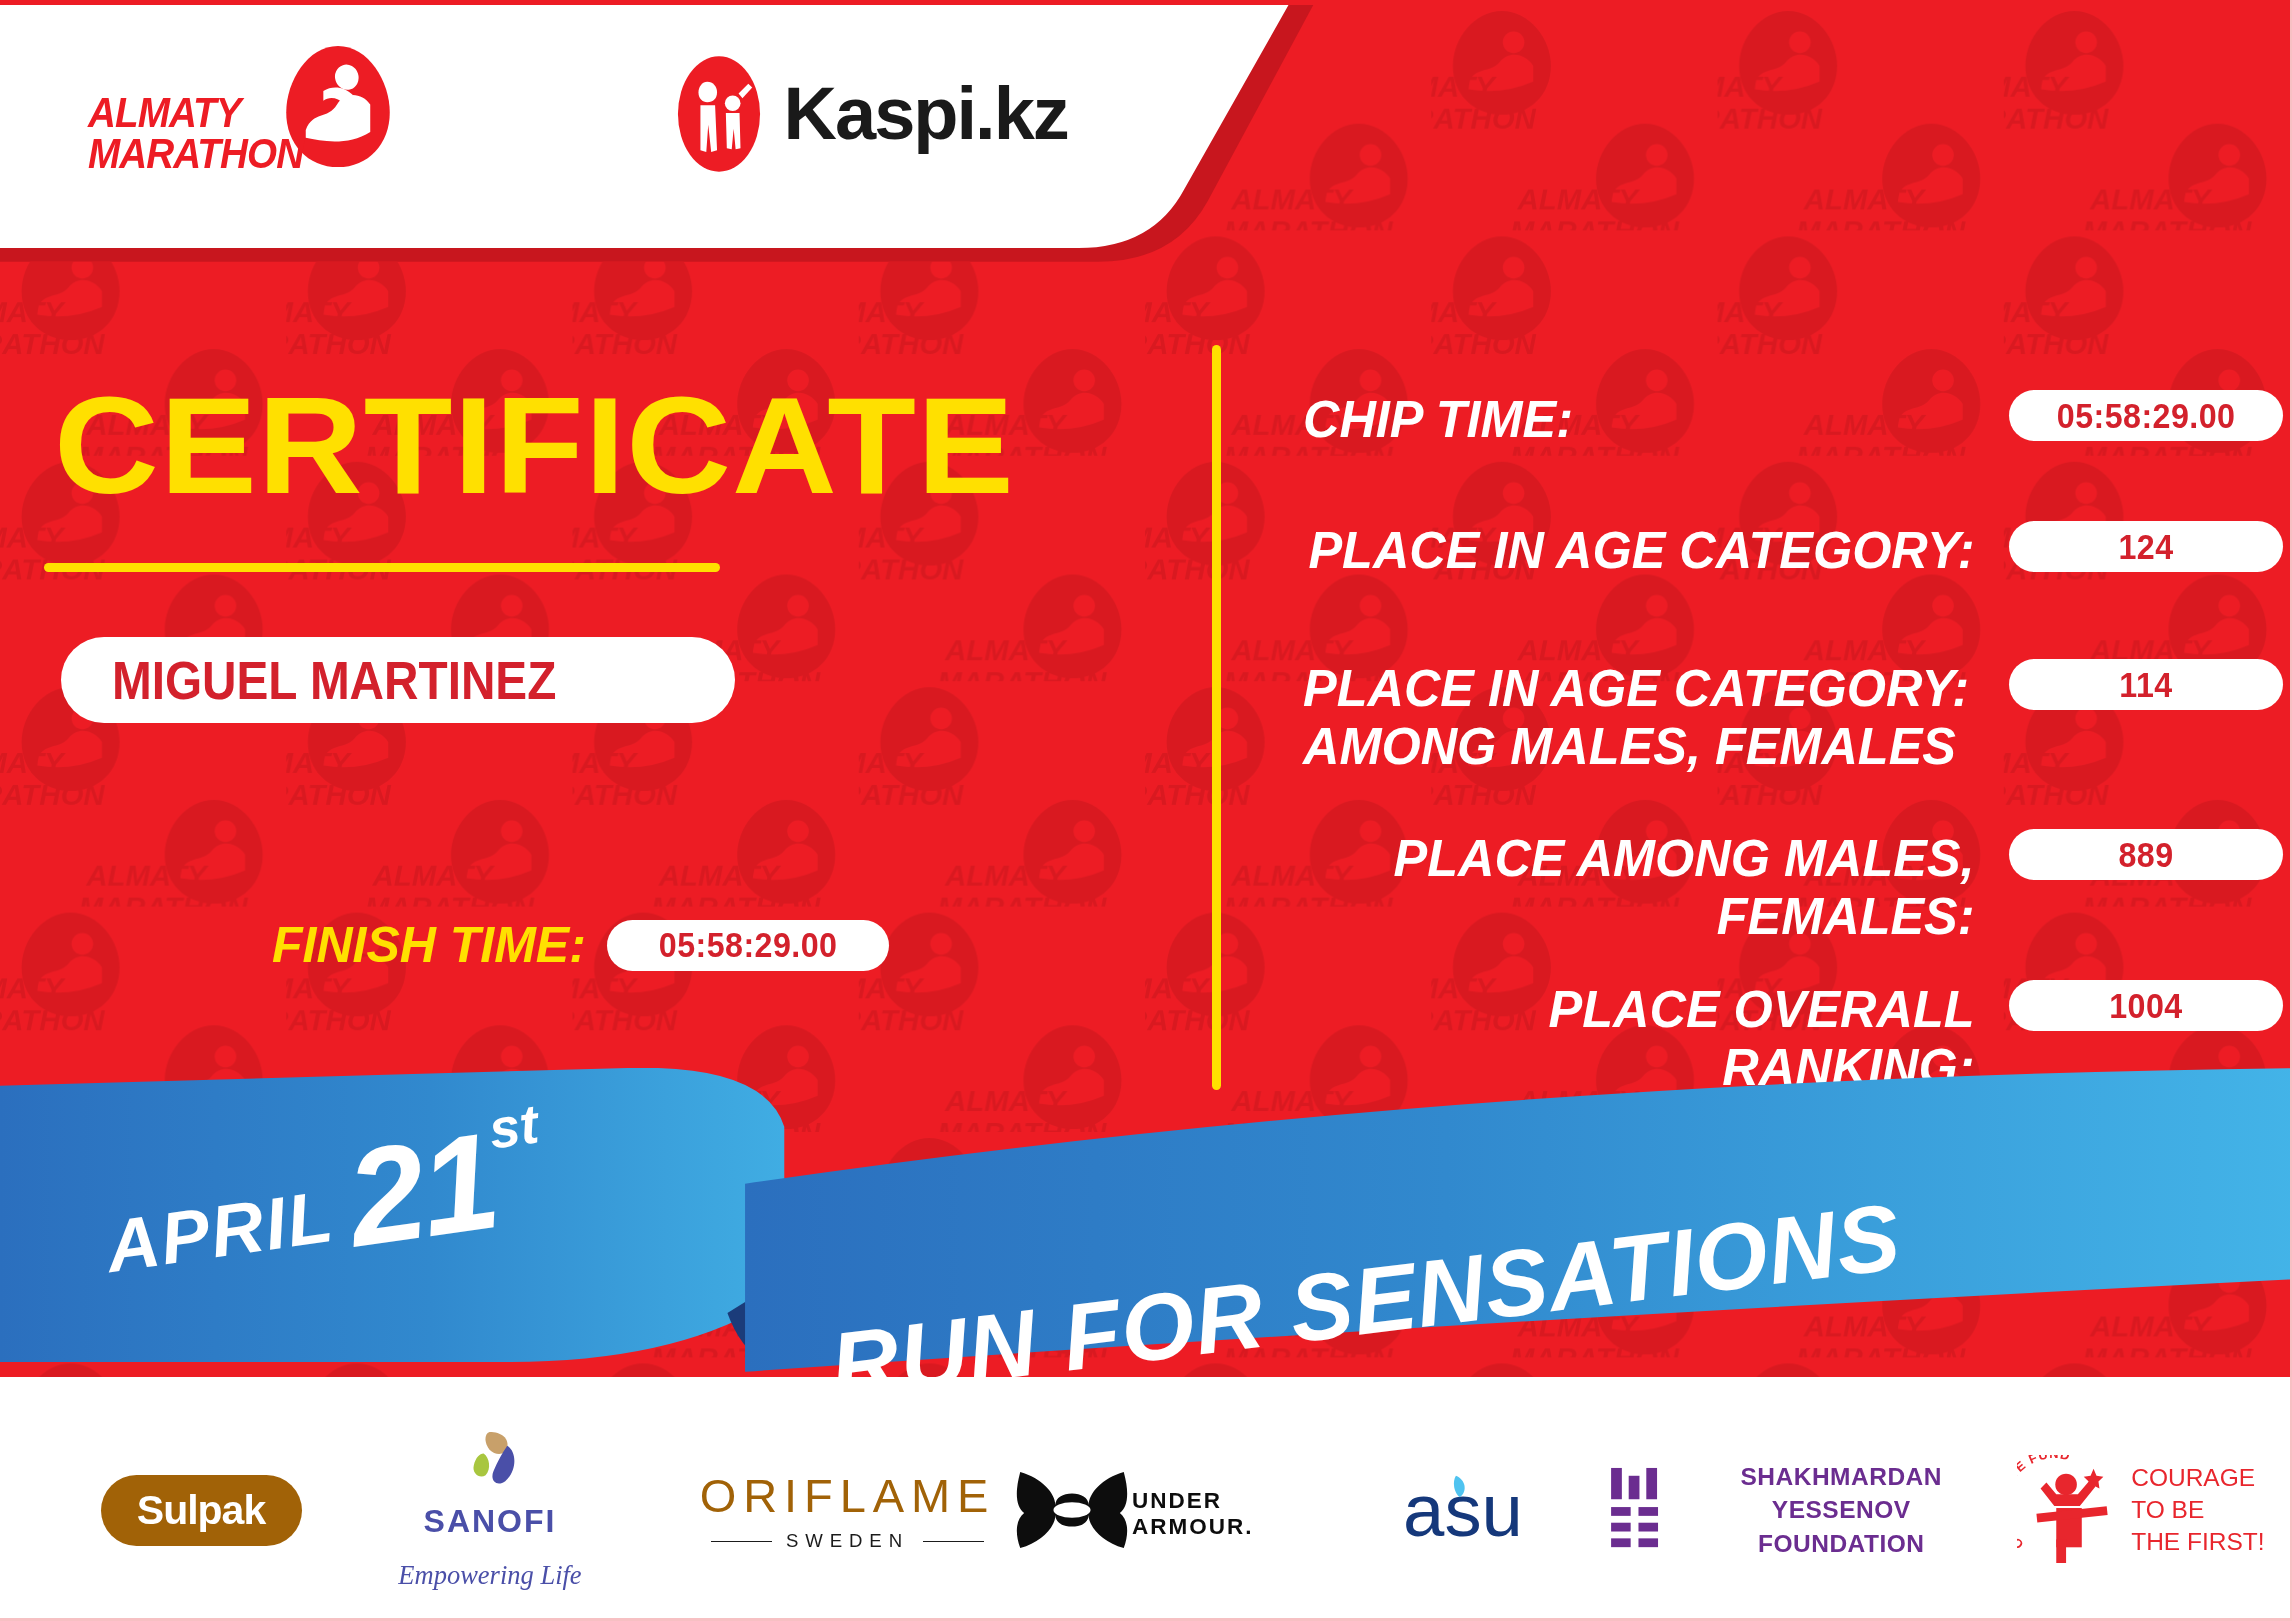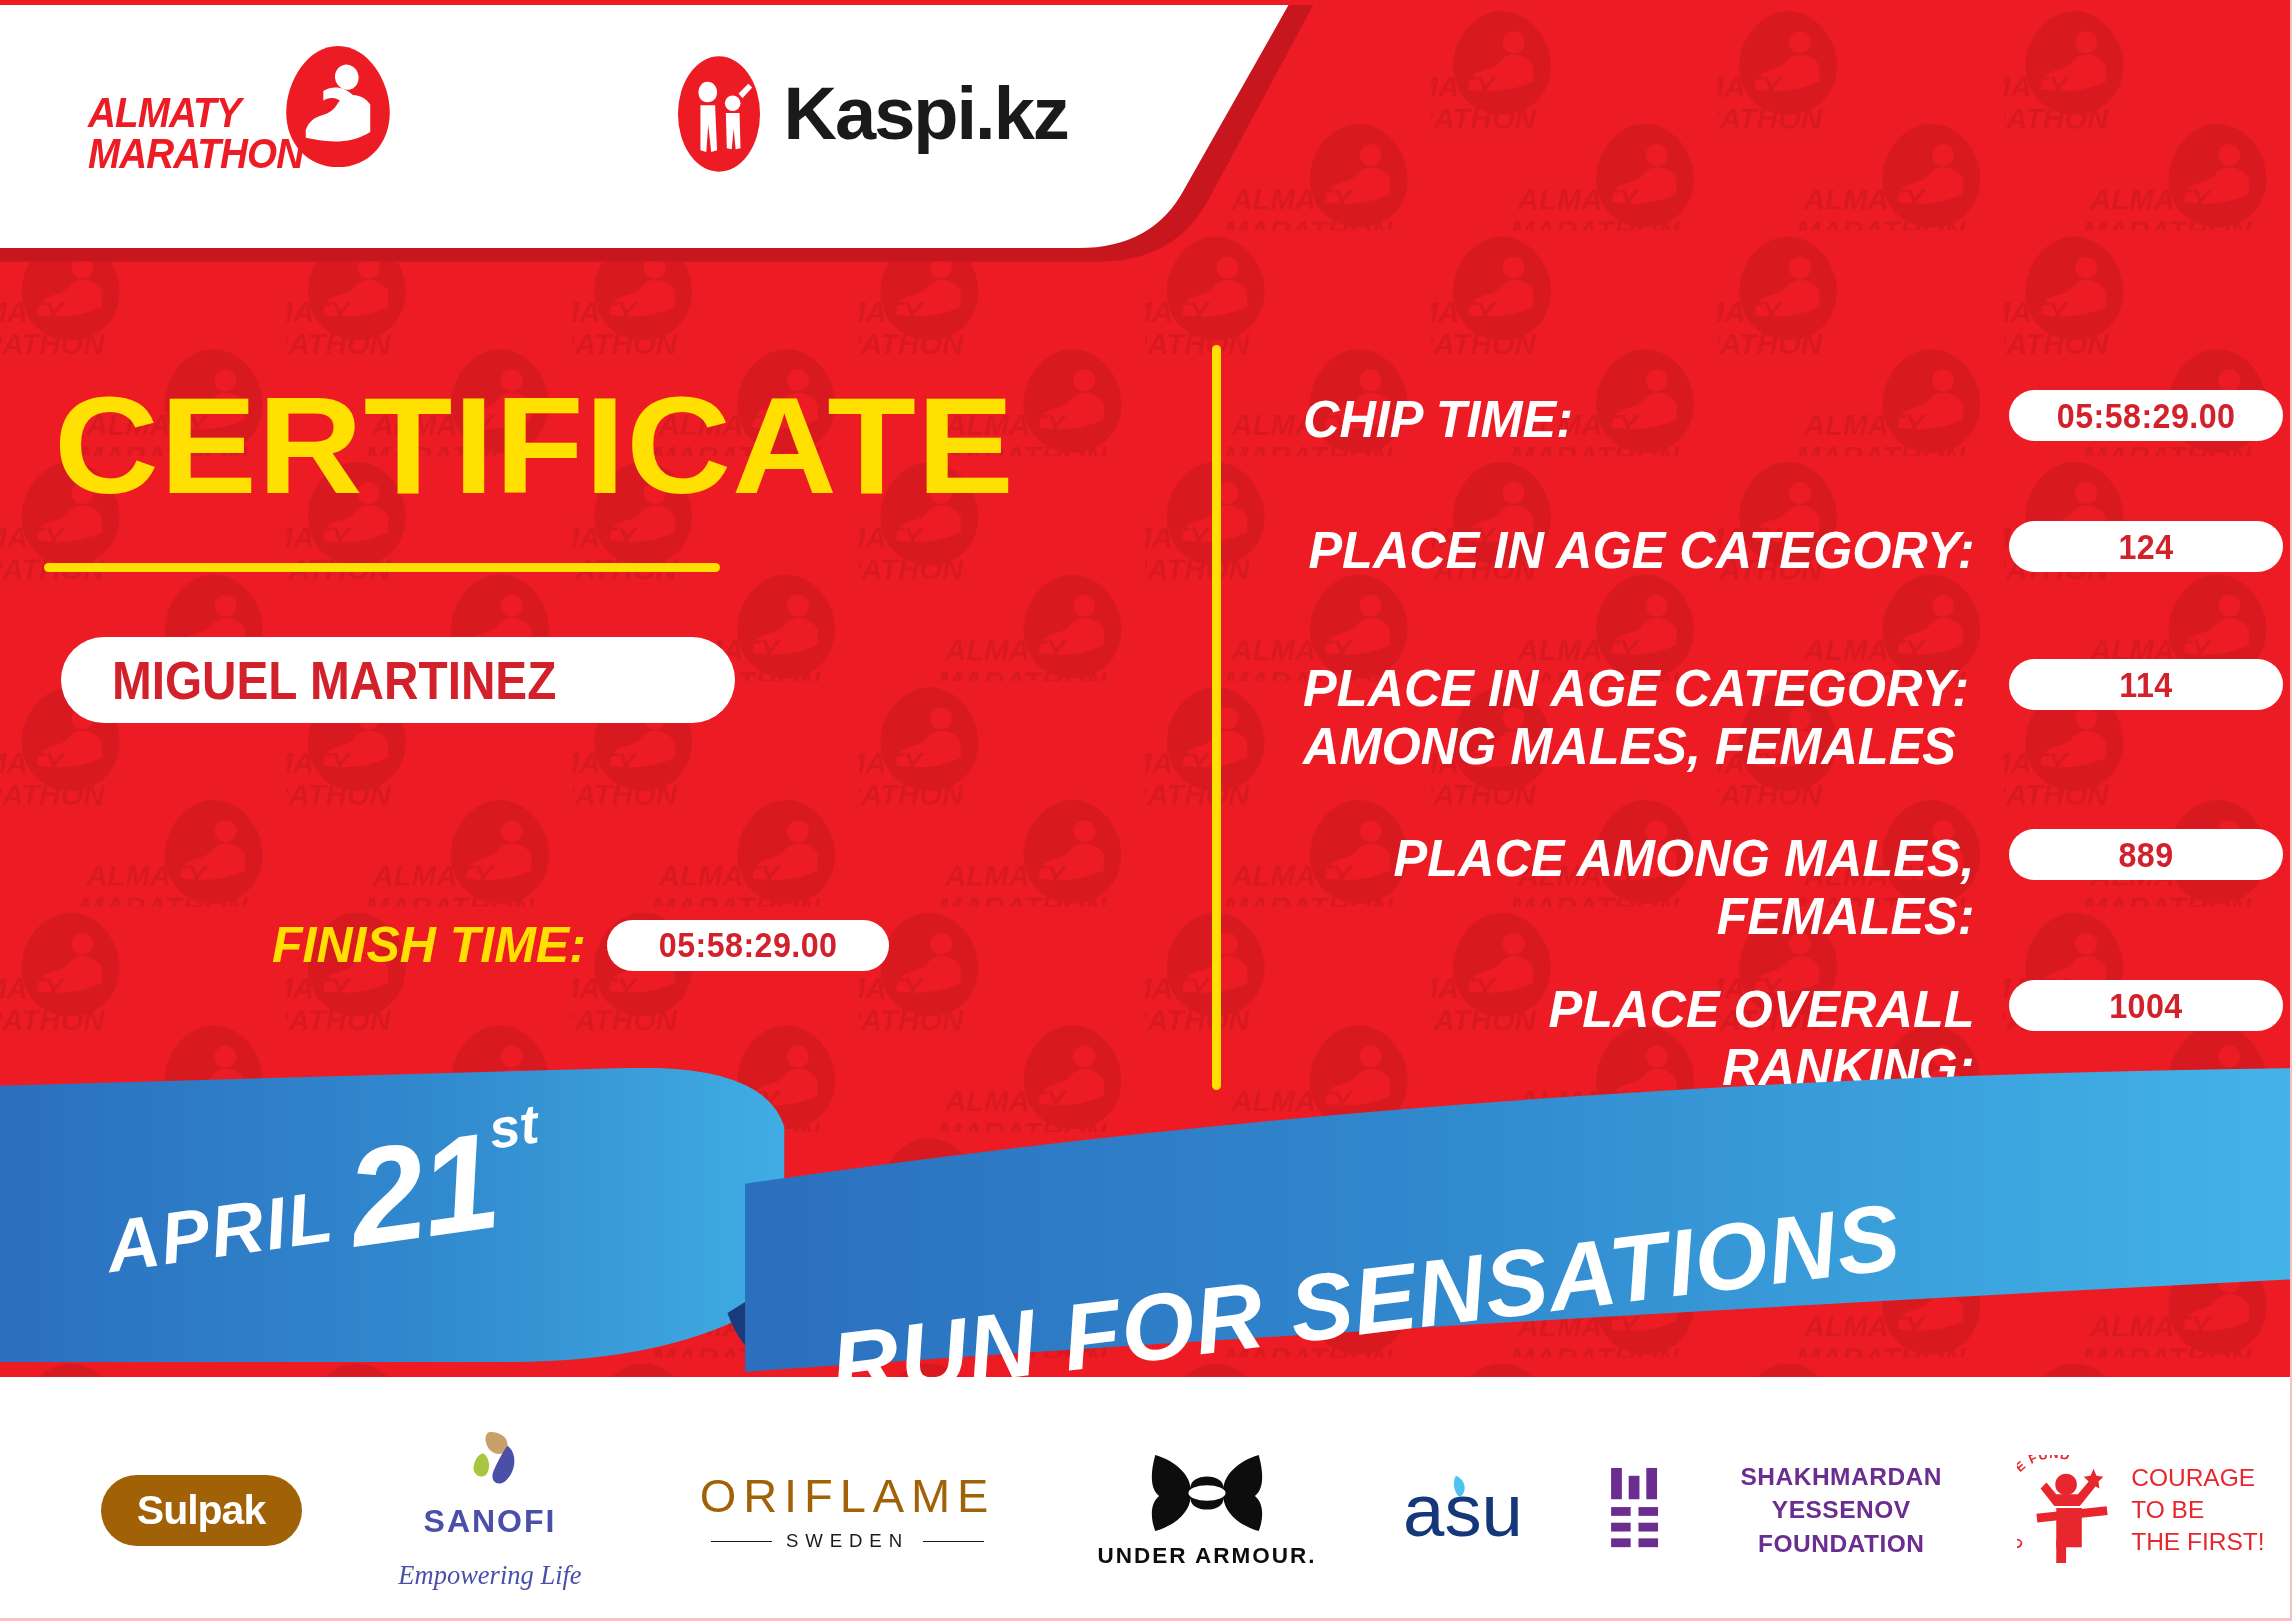--- a/index.html
+++ b/index.html
@@ -338,21 +338,21 @@
   }
   .ori-line { height: 1.5px; background: #1B1B1B; width: 61px; }
   .ori-sub {
     color: #1B1B1B;
     font-family: "Liberation Sans", sans-serif;
     font-size: 18.6px;
     letter-spacing: 6.9px;
   }
 
   
-  #sp-ua { left: 1060px; width: 294px; flex-direction: column; }
+  #sp-ua { left: 1012px; width: 294px; }
   .ua-mark { width: 120px; height: 84px; }
   .ua-name {
     color: #0D0D0D;
     font-family: "Liberation Sans", sans-serif;
     font-weight: 700;
     font-size: 22.5px;
     letter-spacing: 2px;
     margin-top: 7.8px;
   }
 

